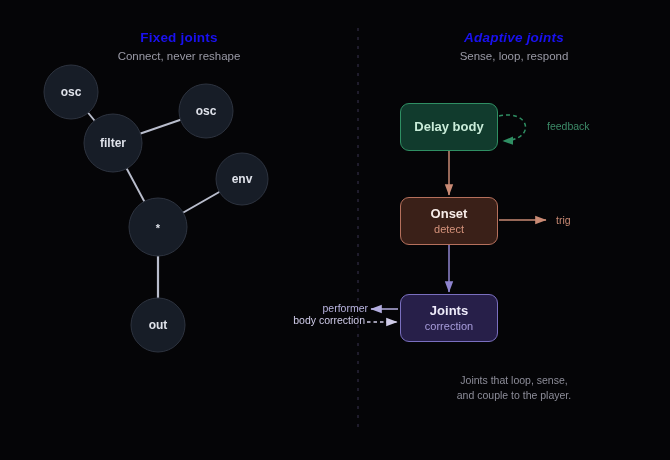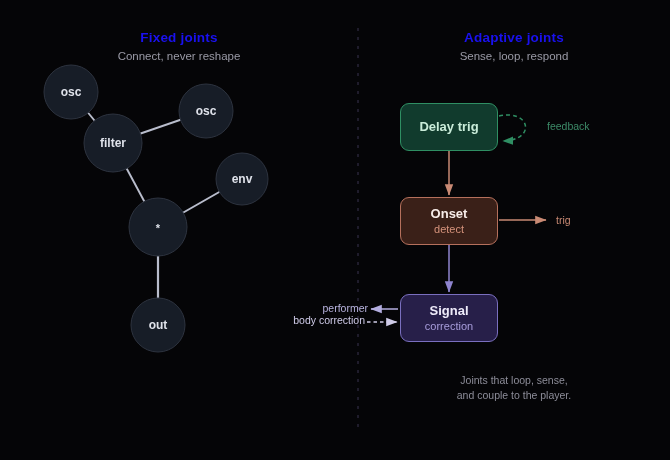--- a/index.html
+++ b/index.html
@@ -99,21 +99,21 @@
 <body>
 
 <div id="stage">
 
   <div id="left-panel">
     <div class="panel-title" style="left:0; top:30px; width:358px;">Fixed joints</div>
     <div class="panel-sub" style="left:0; top:50px; width:358px;">Connect, never reshape</div>
   </div>
 
   <div id="right-panel">
-    <div class="panel-title" style="left:0; top:30px; width:312px;">Adaptive joints</div>
+    <div class="panel-title" style="left:0; top:30px; width:312px;font-style:italic;">Adaptive joints</div>
     <div class="panel-sub" style="left:0; top:50px; width:312px;">Sense, loop, respond</div>
     <div class="panel-caption" style="left:0; top:373px; width:312px;">Joints that loop, sense,
 and couple to the player.</div>
   </div>
 
   <svg class="layer" viewBox="0 0 670 460">
     <defs>
       <marker id="arrow-salmon" markerWidth="9" markerHeight="9" refX="7.2" refY="3.2" orient="auto" markerUnits="strokeWidth">
         <path d="M0,0.4 L7.6,3.2 L0,6 Z" fill="#c98a74"></path>
       </marker>
@@ -178,30 +178,30 @@
 
       <line x1="499" y1="220" x2="546" y2="220" stroke="#c98a74" stroke-width="1.5" marker-end="url(#arrow-salmon)"></line>
 
       <line x1="398" y1="309" x2="371" y2="309" stroke="#b4aee0" stroke-width="1.5" marker-end="url(#arrow-lav)"></line>
 
       <line x1="367" y1="322" x2="397" y2="322" stroke="#cfcbe8" stroke-width="1.5" stroke-dasharray="3.5 3" marker-end="url(#arrow-lav2)"></line>
     </g>
   </svg>
 
   <div class="box" style="left:400px; top:103px; width:98px; height:48px; background:#113b2d; border-color:#2f8f63;">
-    <div class="box-title" style="color:#c9ecd9;">Delay trig</div>
+    <div class="box-title" style="color:#c9ecd9;">Delay body</div>
   </div>
 
   <div class="box" style="left:400px; top:197px; width:98px; height:48px; background:#3a2018; border-color:#b5705c;">
     <div class="box-title" style="color:#f7ece8;">Onset</div>
     <div class="box-sub" style="color:#d6937c;">detect</div>
   </div>
 
   <div class="box" style="left:400px; top:294px; width:98px; height:48px; background:#271f49; border-color:#7a6fbf;">
-    <div class="box-title" style="color:#eeebfa;">Signal</div>
+    <div class="box-title" style="color:#eeebfa;">Joints</div>
     <div class="box-sub" style="color:#a89ddc;">correction</div>
   </div>
 
   <div class="edge-label" style="left:547px; top:120px; color:#3d8b68;">feedback</div>
 
   <div class="edge-label" style="left:556px; top:214px; color:#c98a74;">trig</div>
 
   <div class="edge-label right-align" style="left:258px; top:302px; width:110px; color:#b9b4df;">performer</div>
 
   <div class="edge-label right-align" style="left:228px; top:314px; width:137px; color:#cfcbe8;">body correction</div>

